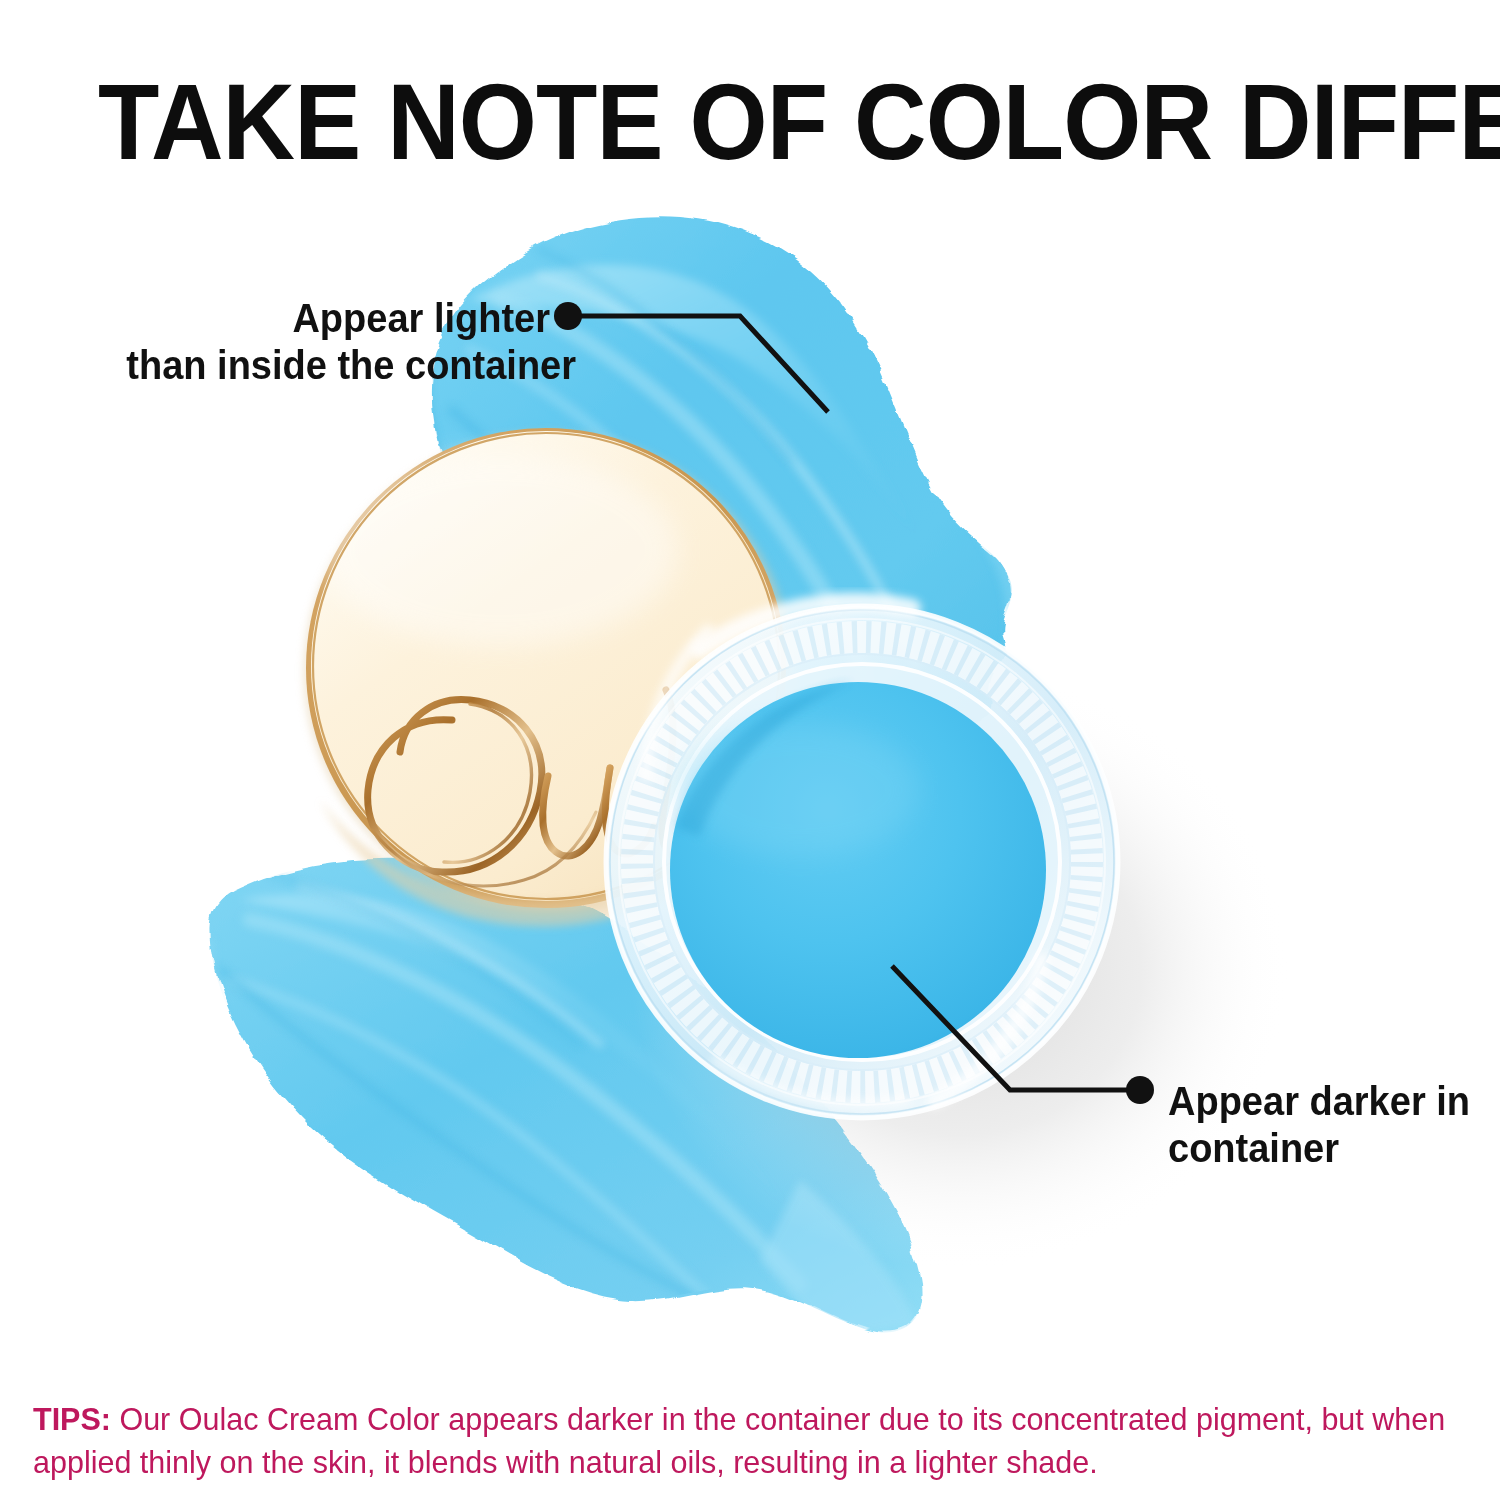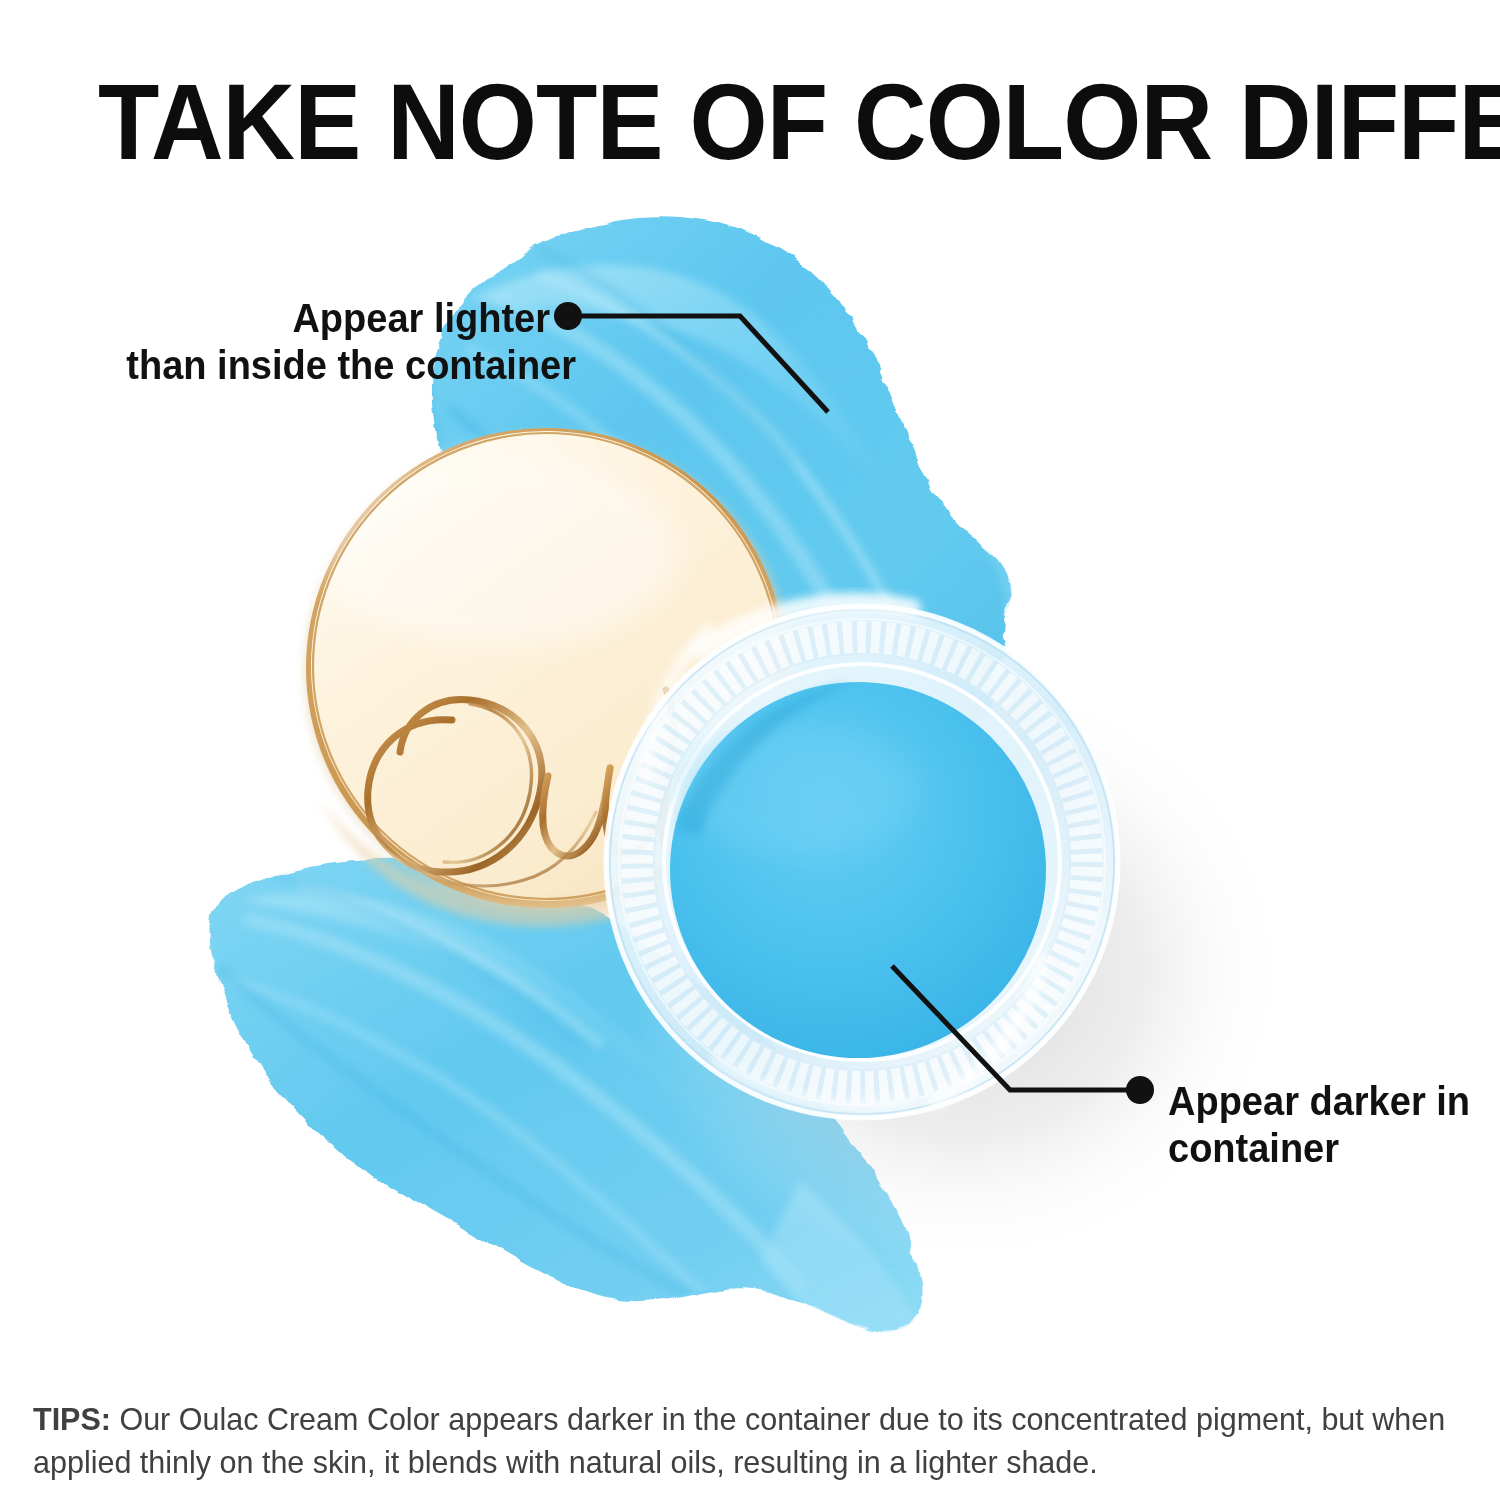--- a/index.html
+++ b/index.html
@@ -77,21 +77,21 @@
 
   
   #tips {
     position: absolute;
     left: 33px;
     top: 1398px;
     width: 1420px;
     font-family: "Liberation Sans", sans-serif;
     font-size: 30.5px;
     line-height: 1.42;
-    color: #404040;
+    color: #be185d;
   }
   #tips .tips-label {
     font-weight: 700;
   }
 </style>
 </head>
 <body>
 
 <div id="stage">
 

